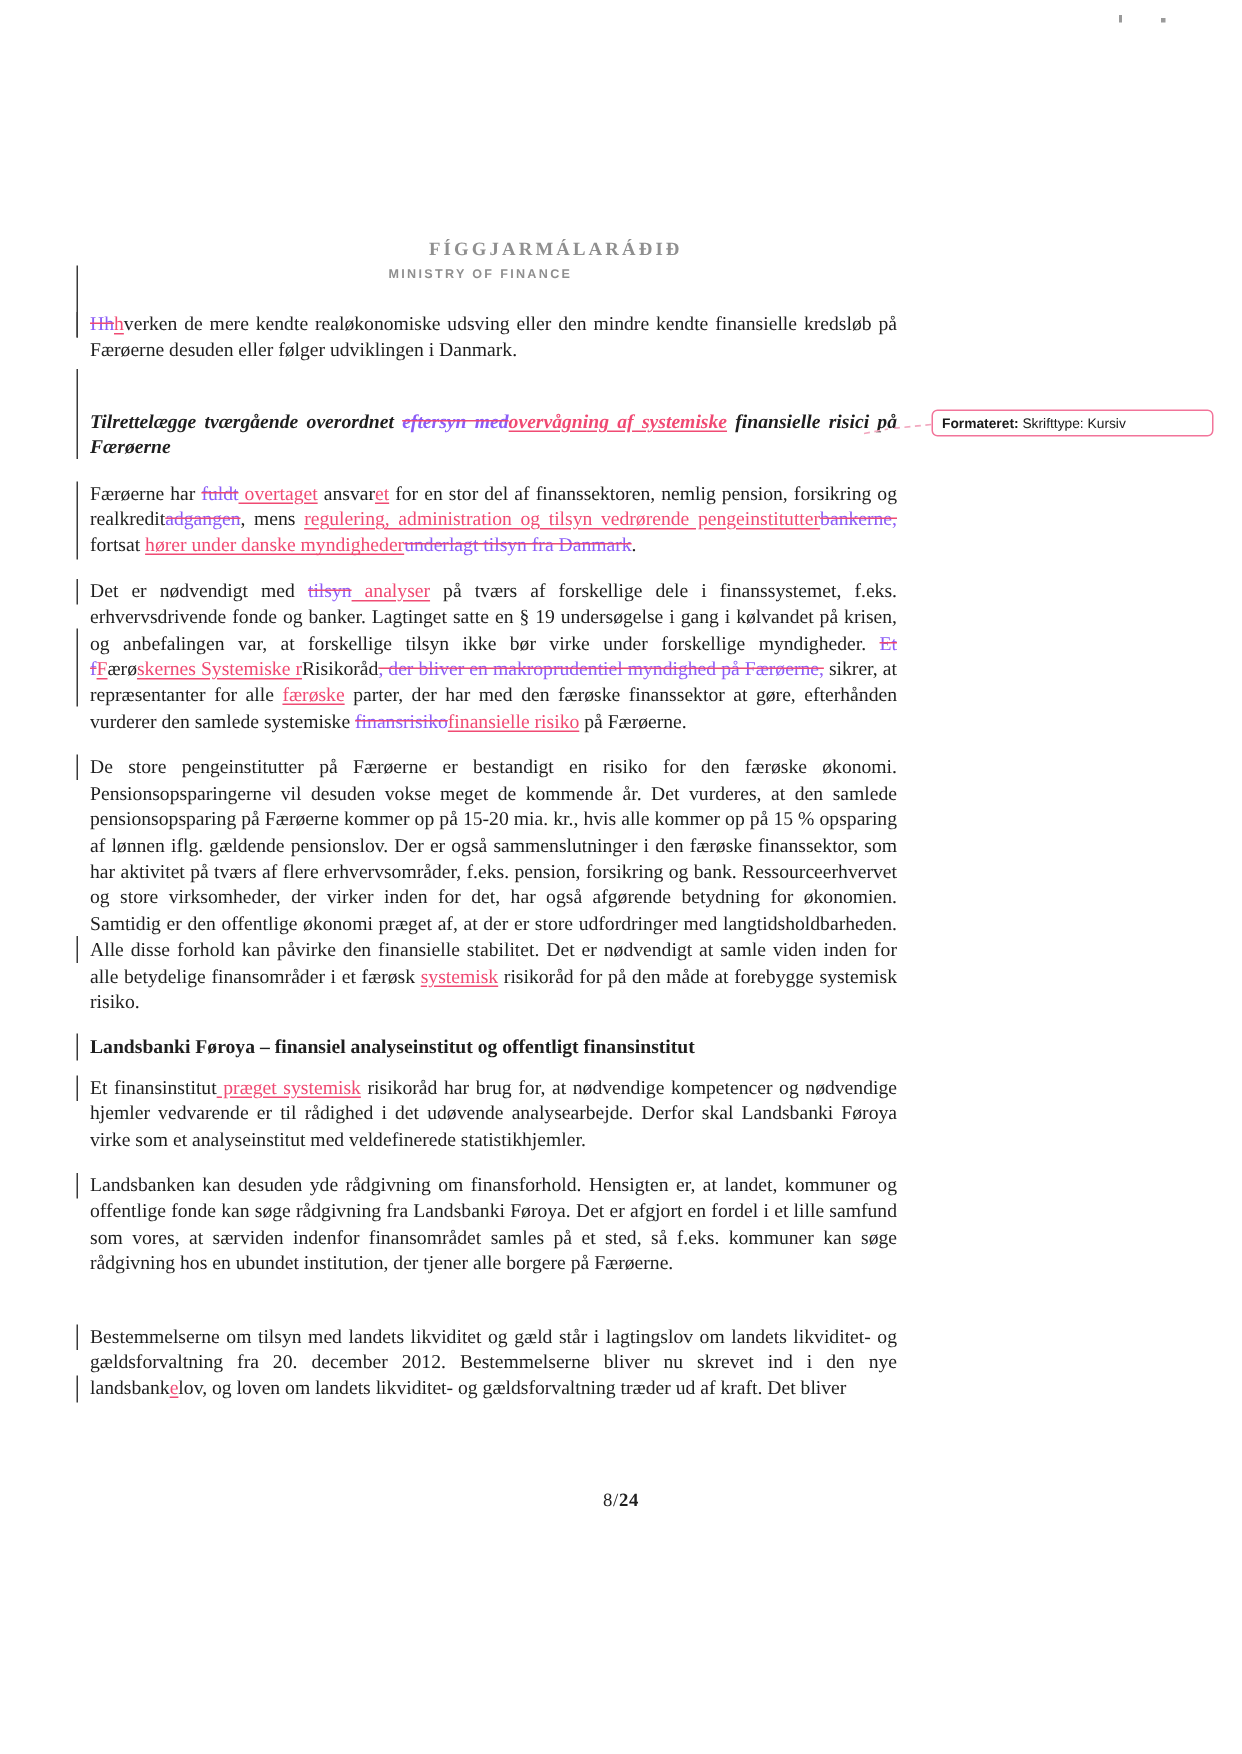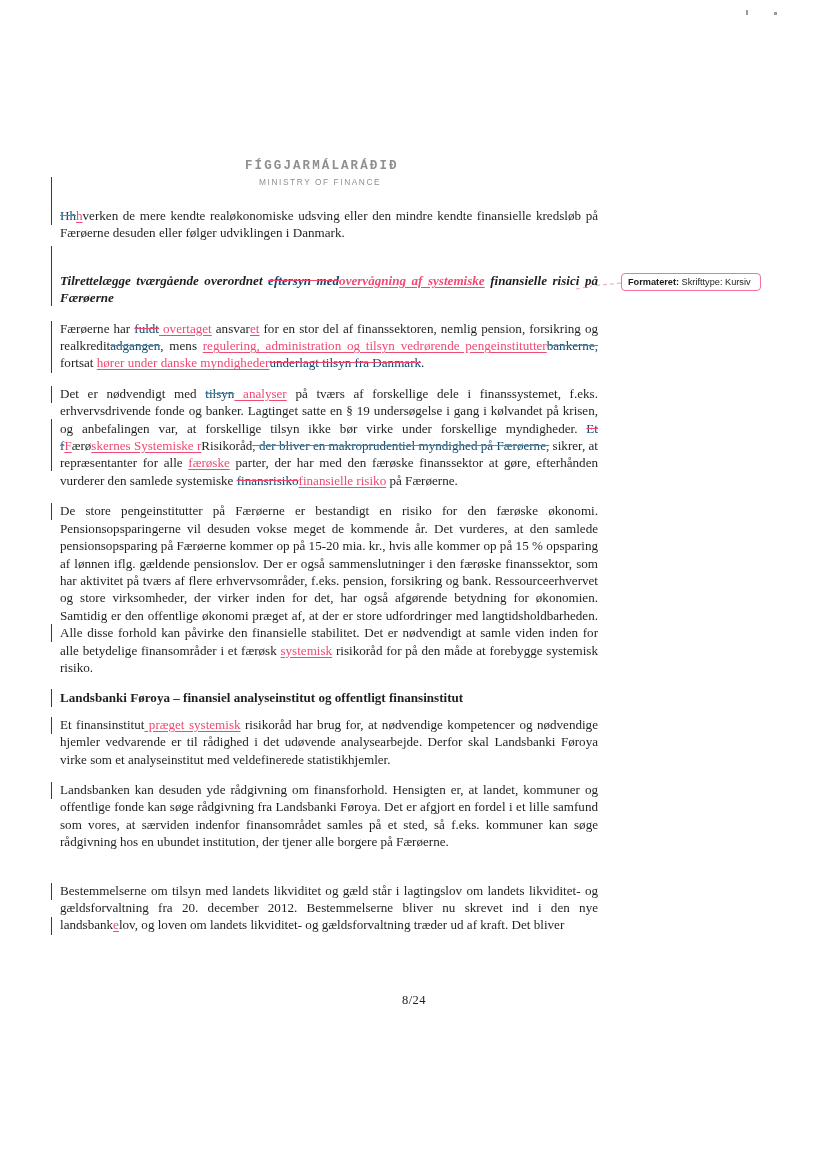--- a/index.html
+++ b/index.html
@@ -31,33 +31,34 @@
   .scan-mark.m2 { left: 774px; top: 12px; width: 3px; height: 3px; }
 
   
   .letterhead {
     position: absolute;
     left: 245px;
     top: 160px;
     width: 340px;
   }
   .lh-main {
-    font-family: Liberation Mono, monospace;
+    font-family: Liberation Serif, serif;
     font-size: 12.5px;
     letter-spacing: 2.1px;
     color: #8f8f8f;
     font-weight: 600;
     line-height: 1.1;
+    margin-left: 41px;
   }
   .lh-sub {
     font-family: "Liberation Sans", "DejaVu Sans", sans-serif;
     font-size: 8.4px;
     letter-spacing: 1.55px;
     color: #8f8f8f;
-    font-weight: 400;
+    font-weight: 700;
     margin-top: 3px;
     margin-left: 14px;
   }
 
   
   .content {
     position: absolute;
     left: 60px;
     top: 207px;
     width: 538px;
@@ -90,39 +91,39 @@
   }
 
   
   .ins {
     color: #f04a73;
     text-decoration: underline;
     text-decoration-color: #f04a73;
     text-underline-offset: 1.5px;
   }
   .del {
-    color: #0c4a6e;
+    color: #8b5cf6;
     text-decoration: line-through;
     text-decoration-color: #f04a73;
   }
 
   
   .changebar {
     position: absolute;
     left: -9px;
     width: 1.4px;
     background: #3a3a3a;
   }
 
   
   .callout {
     position: absolute;
     left: 621px;
     top: 273px;
-    width: 140px;
+    width: 188px;
     height: 18px;
     box-sizing: border-box;
     border: 1.3px solid #f2749a;
     border-radius: 4px;
     background: #ffffff;
     font-family: "Liberation Sans", "DejaVu Sans", sans-serif;
     font-size: 9.2px;
     line-height: 16px;
     padding-left: 6px;
     color: #1a1a1a;
@@ -142,21 +143,21 @@
   .pagenum {
     position: absolute;
     left: 0;
     right: 0;
     top: 993px;
     text-align: center;
     font-size: 12.5px;
     color: #1f1f1f;
     letter-spacing: 0.4px;
   }
-  .pagenum b { font-weight: normal; }
+  .pagenum b { font-weight: bold; }
 </style>
 </head>
 <body>
 
 <div class="page">
 
   <div class="scan-mark m1"></div>
   <div class="scan-mark m2"></div>
 
   <div class="letterhead">

